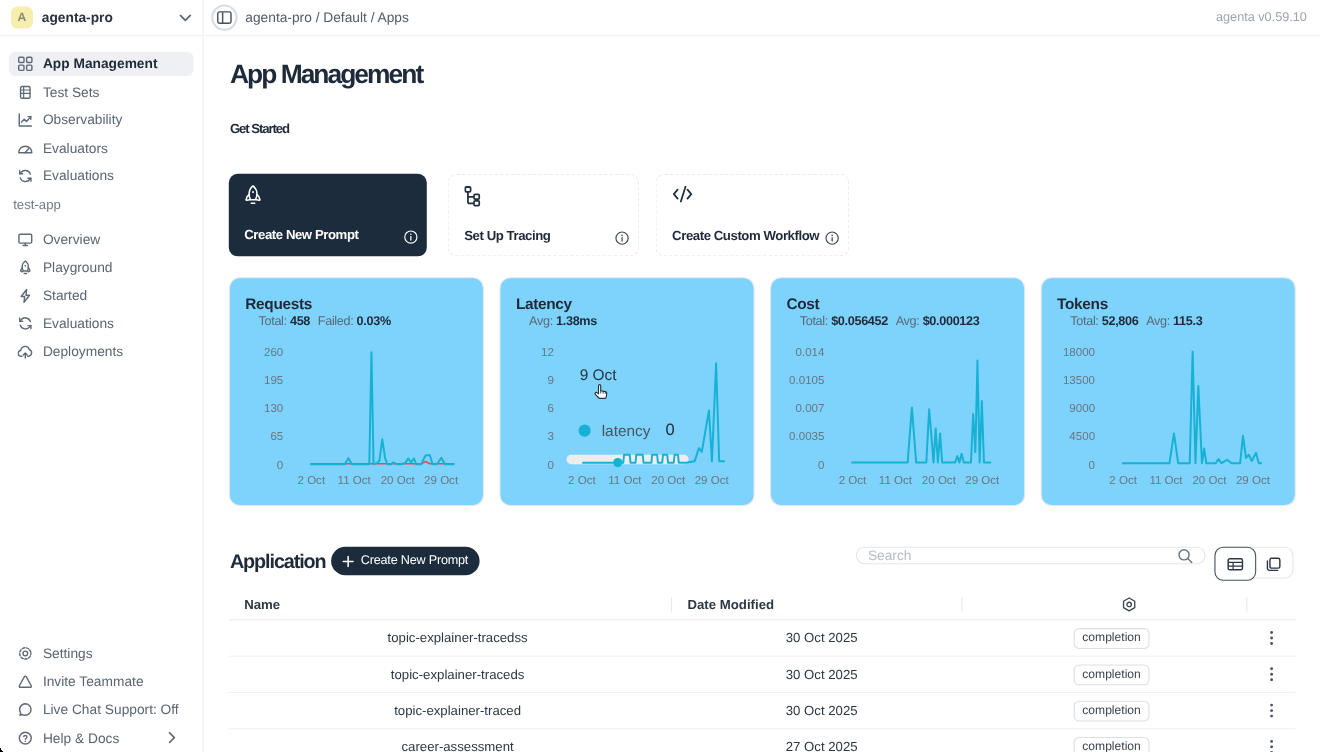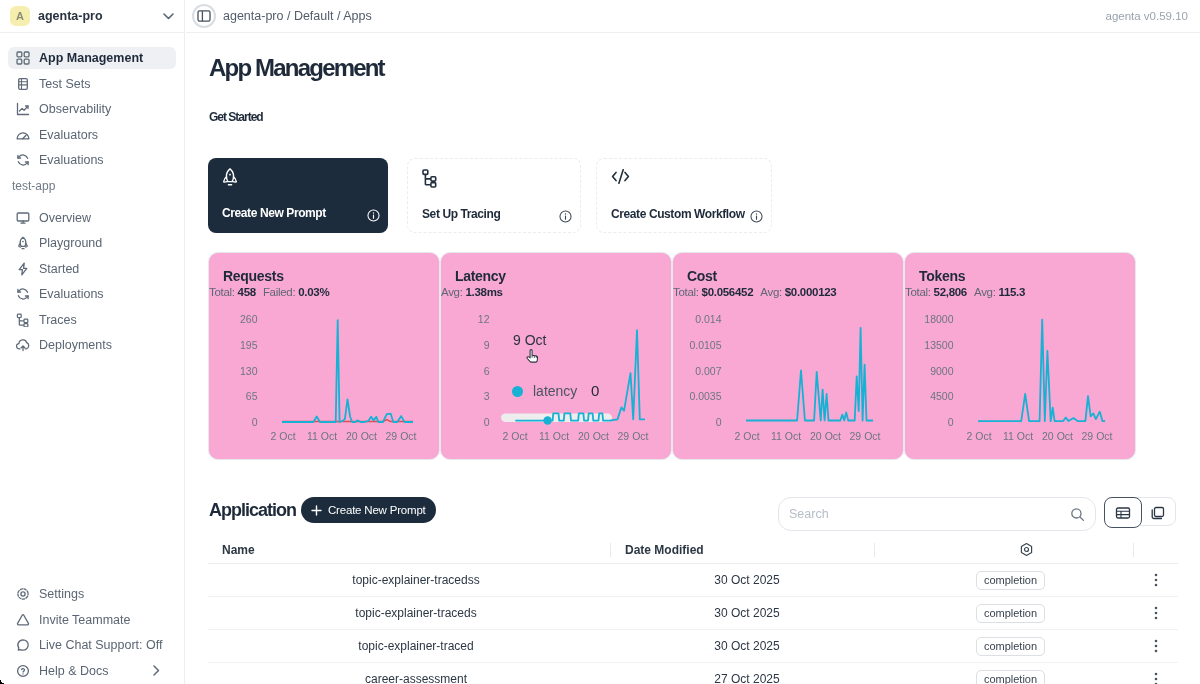--- a/index.html
+++ b/index.html
@@ -37,41 +37,41 @@
 .gscard { width:174px; height:75px; border:1px dashed #ececec; border-radius:8px;
   background:#fff; position:relative; margin-right:15px; }
 .gscard.dark { width:180px; background:#1c2c3d; border:none; margin-right:19px; }
 .gsicon { position:absolute; left:14px; top:10px; }
 .gslabel { position:absolute; left:14px; top:48px; font-size:12px; letter-spacing:-0.4px; font-weight:bold; color:#1e2a3a; white-space:nowrap; }
 .gscard.dark .gslabel { color:#fff; }
 .gsinfo { position:absolute; right:8px; top:51px; }
 
 .statsrow { position:absolute; left:208px; top:252px; display:flex; }
 .scard { width:232px; height:208px; border:1px solid #e6e8ec; border-radius:10px;
-  position:relative; background:#f9a8d4; }
+  margin-right:14px; position:relative; background:#7dd3fc; }
 .sc-title { position:absolute; left:14px; top:15px; font-size:14px; letter-spacing:-0.3px; font-weight:bold; color:#1e2a3a; }
-.sc-sub { position:absolute; left:0; top:33px; font-size:11.5px; letter-spacing:-0.3px; color:#5d6876; }
+.sc-sub { position:absolute; left:26px; top:33px; font-size:11.5px; letter-spacing:-0.3px; color:#5d6876; }
 .sc-sub b { color:#1e2a3a; }
 .sc-sub .gap { display:inline-block; width:7px; }
 .chart { position:absolute; left:0; top:52px; }
 
 .tip { position:absolute; left:0; top:0; width:232px; height:208px; z-index:3; }
 .tip .date { position:absolute; left:72px; top:79px; font-size:14px; color:#2a3440; }
 .tip .row { position:absolute; left:71px; top:130px; display:flex; align-items:center;
   font-size:14px; color:#4a5560; }
 .tip .dot { width:11px; height:11px; border-radius:50%; background:#17b1d4; margin-right:10px; }
 .tip .val { position:absolute; left:150px; top:129px; font-size:15px; color:#222c38; }
 
 .apph { position:absolute; left:209px; top:497px; display:flex; align-items:center; }
 .apph .t { font-size:18px; letter-spacing:-1px; font-weight:bold; color:#1e2a3a; }
 .btn-dark { margin-left:5px; height:26px; background:#1c2c3d; color:#fff;
   border-radius:13px; font-size:11.5px; letter-spacing:-0.2px; display:flex; align-items:center;
   padding:0 10px; }
 .btn-dark svg { margin-right:6px; }
-.search { position:absolute; left:778px; top:497px; width:318px; height:34px;
+.search { position:absolute; left:778px; top:497px; width:318px; height:16px;
   border:1px solid #e3e6ea; border-radius:13px; display:flex; align-items:center;
   padding:0 10px;gap:36px; }
 .search .ph { font-size:12.5px; color:#b6bdc6; flex:1; }
 .seg { position:absolute; left:1104px; top:497px; width:72px; height:29px;
   border:1px solid #e3e6ea; border-radius:8px; background:#fff; }
 .seg .s1 { position:absolute; left:-1px; top:-1px; width:38px; height:31px;
   border:1.5px solid #46525f; border-radius:8px; display:flex; align-items:center;
   justify-content:center; background:#fff; }
 .seg .s2 { position:absolute; right:0; top:0; width:34px; height:29px;
   display:flex; align-items:center; justify-content:center; }
@@ -187,29 +187,20 @@
         <svg width="14" height="14" viewBox="0 0 14 14">
           <path d="M11.6 5.3A5 5 0 0 0 3 3.8L1.9 5" fill="none" stroke="#5f6a78" stroke-width="1.3" stroke-linecap="round" stroke-linejoin="round"></path>
           <path d="M1.9 2.3V5h2.7" fill="none" stroke="#5f6a78" stroke-width="1.3" stroke-linecap="round" stroke-linejoin="round"></path>
           <path d="M2.4 8.7a5 5 0 0 0 8.6 1.5l1.1-1.2" fill="none" stroke="#5f6a78" stroke-width="1.3" stroke-linecap="round" stroke-linejoin="round"></path>
           <path d="M12.1 11.7V9h-2.7" fill="none" stroke="#5f6a78" stroke-width="1.3" stroke-linecap="round" stroke-linejoin="round"></path>
         </svg>
         <span>Evaluations</span>
       </div>
     <div class="nav-item">
         <svg width="14" height="14" viewBox="0 0 14 14">
-          <rect x="1.4" y="1.2" width="3.8" height="3.4" rx="0.8" fill="none" stroke="#5f6a78" stroke-width="1.25" stroke-linejoin="round"></rect>
-          <path d="M3.3 4.6v7.6M3.3 7.9h4.5M3.3 12.2h4.5" fill="none" stroke="#5f6a78" stroke-width="1.25"></path>
-          <rect x="8" y="6.2" width="3.8" height="3.4" rx="0.8" fill="none" stroke="#5f6a78" stroke-width="1.25" stroke-linejoin="round"></rect>
-          <rect x="8" y="10.5" width="3.8" height="3.4" rx="0.8" fill="none" stroke="#5f6a78" stroke-width="1.25" stroke-linejoin="round"></rect>
-        </svg>
-        <span>Traces</span>
-      </div>
-    <div class="nav-item">
-        <svg width="14" height="14" viewBox="0 0 14 14">
           <path d="M4 10.8h-.7a2.6 2.6 0 0 1-.4-5.2 4 4 0 0 1 7.8-.9 3.2 3.2 0 0 1-.5 6.1h-.9" fill="none" stroke="#5f6a78" stroke-width="1.3" stroke-linecap="round" stroke-linejoin="round"></path>
           <path d="M7 12.5V8.2M5.2 9.8L7 8l1.8 1.8" fill="none" stroke="#5f6a78" stroke-width="1.3" stroke-linecap="round" stroke-linejoin="round"></path>
         </svg>
         <span>Deployments</span>
       </div>
   </div>
   <div class="nav-bottom" id="nav-bottom">
     <div class="nav-item">
         <svg width="14" height="14" viewBox="0 0 14 14">
           <circle cx="7" cy="7" r="2.1" fill="none" stroke="#5f6a78" stroke-width="1.3" stroke-linecap="round" stroke-linejoin="round"></circle>

